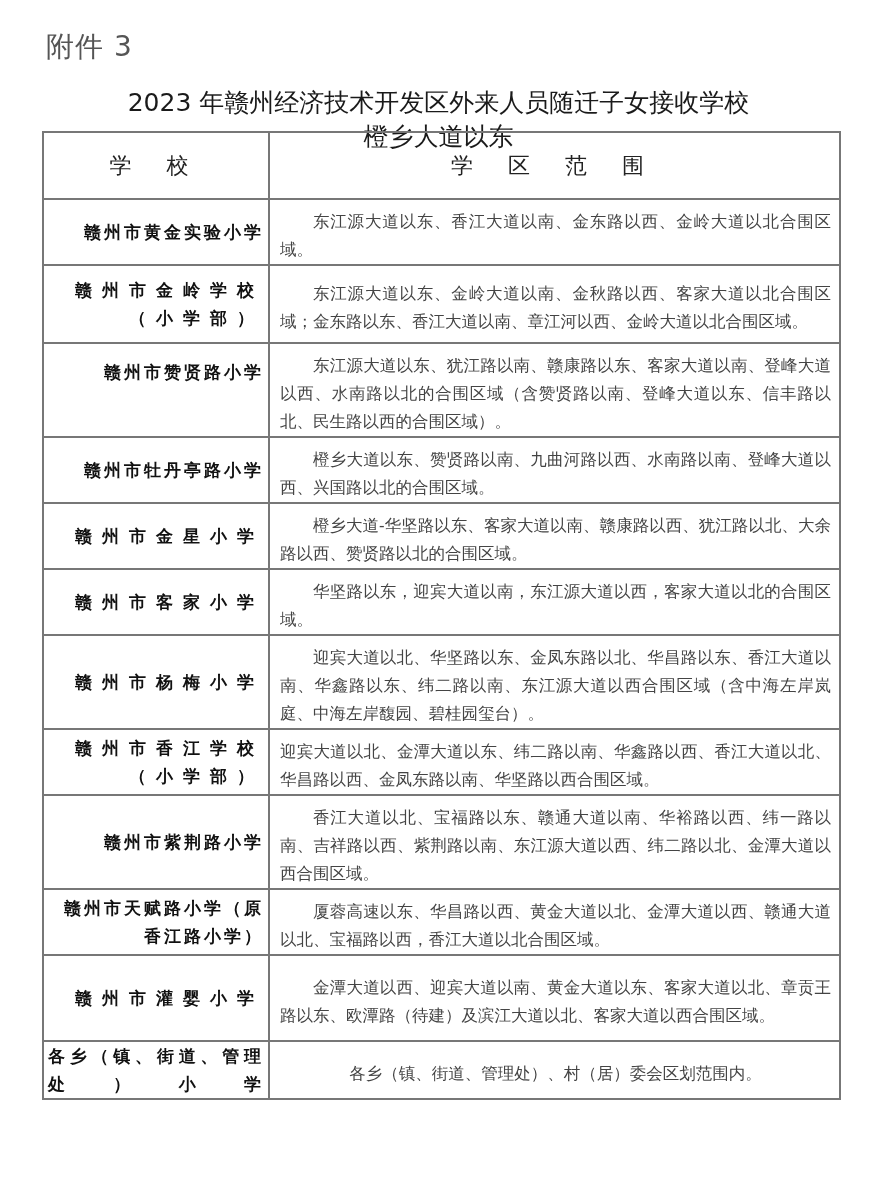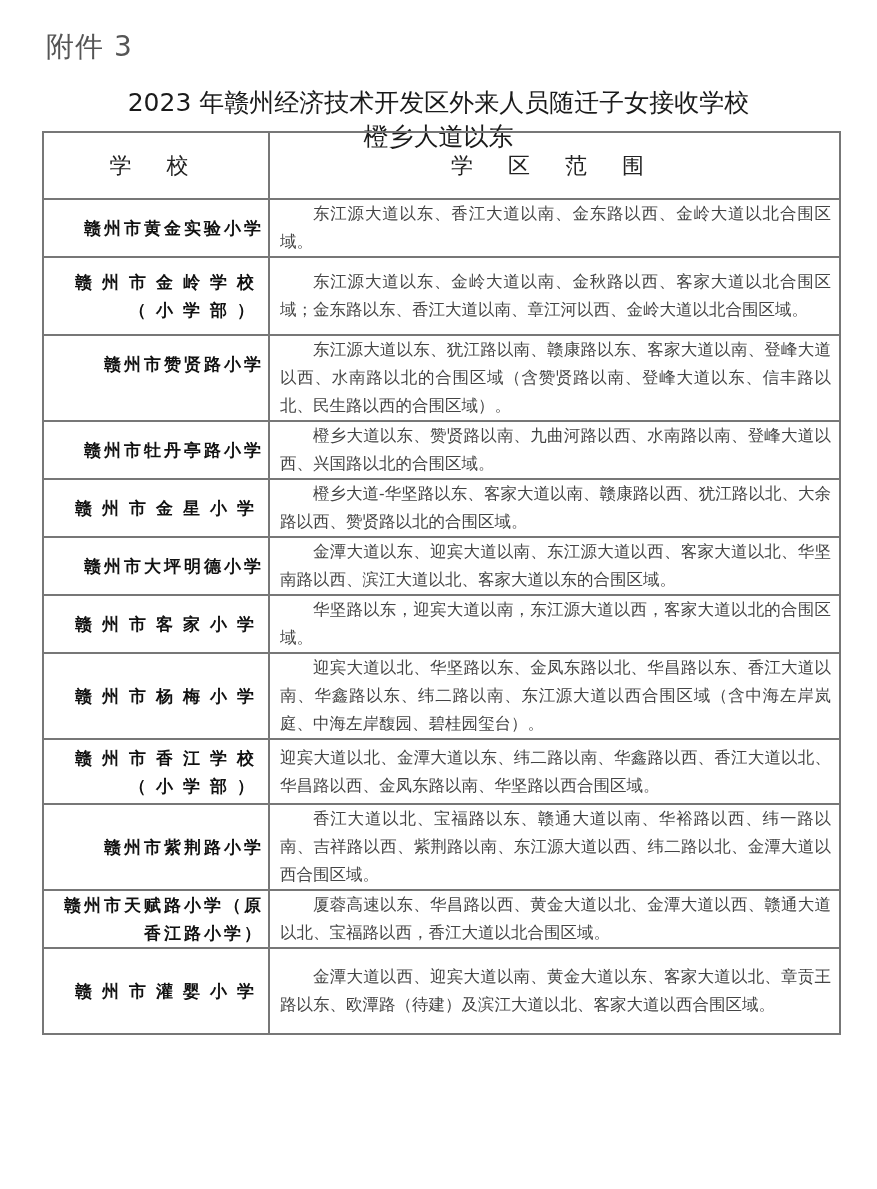--- a/index.html
+++ b/index.html
@@ -12,21 +12,21 @@
   .t1 { top:62px; }
   .t2 { top:96px; }
   table { position:absolute; left:42px; top:131px; width:797px; border-collapse:collapse;
           table-layout:fixed; }
   td, th { border:2px solid #777; padding:5px; vertical-align:middle; }
   col.c1 { width:226px; } col.c2 { width:571px; }
   th { height:55px; font-size:22px; font-weight:normal; color:#222; letter-spacing:14px; }
   td.school { font-weight:bold; font-size:17px; color:#111; text-align:right;
               line-height:28px; padding:0 4px; letter-spacing:3px; }
   td.school.wide { letter-spacing:10px; }
-  td.area { font-size:16.5px; color:#444; line-height:28px; padding:0 8px 0 10px;
+  td.area { font-size:16.5px; color:#444; line-height:28px; padding:8px 8px 0 10px;
             text-align:justify; }
   td.area .p { text-indent:2em; display:block; }
   td.area.noindent .p { text-indent:0; }
   td.area.center .p { text-align:center; text-indent:0; }
 </style>
 </head>
 <body>
 
 <div class="attach">附件 3</div>
 <div class="title t1">2023 年赣州经济技术开发区外来人员随迁子女接收学校</div>
@@ -66,26 +66,20 @@
           <span class="p">橙乡大道以东、赞贤路以南、九曲河路以西、水南路以南、登峰大道以西、兴国路以北的合围区域。</span>
         </td>
   </tr>
   <tr style="height:57px">
     <td class="school wide">赣州市金星小学</td>
     <td class="area">
           <span class="p">橙乡大道-华坚路以东、客家大道以南、赣康路以西、犹江路以北、大余路以西、赞贤路以北的合围区域。</span>
         </td>
   </tr>
   <tr style="height:57px">
-    <td class="school">赣州市大坪明德小学</td>
-    <td class="area">
-          <span class="p">金潭大道以东、迎宾大道以南、东江源大道以西、客家大道以北、华坚南路以西、滨江大道以北、客家大道以东的合围区域。</span>
-        </td>
-  </tr>
-  <tr style="height:57px">
     <td class="school wide">赣州市客家小学</td>
     <td class="area">
           <span class="p">华坚路以东，迎宾大道以南，东江源大道以西，客家大道以北的合围区域。</span>
         </td>
   </tr>
   <tr style="height:86px">
     <td class="school wide">赣州市杨梅小学</td>
     <td class="area">
           <span class="p">迎宾大道以北、华坚路以东、金凤东路以北、华昌路以东、香江大道以南、华鑫路以东、纬二路以南、东江源大道以西合围区域（含中海左岸岚庭、中海左岸馥园、碧桂园玺台）。</span>
         </td>
@@ -107,14 +101,20 @@
     <td class="area">
           <span class="p">厦蓉高速以东、华昌路以西、黄金大道以北、金潭大道以西、赣通大道以北、宝福路以西，香江大道以北合围区域。</span>
         </td>
   </tr>
   <tr style="height:86px">
     <td class="school wide">赣州市灌婴小学</td>
     <td class="area">
           <span class="p">金潭大道以西、迎宾大道以南、黄金大道以东、客家大道以北、章贡王路以东、欧潭路（待建）及滨江大道以北、客家大道以西合围区域。</span>
         </td>
   </tr>
+  <tr style="height:58px">
+    <td class="school" style="text-align:justify;text-align-last:justify">各乡（镇、街道、管理处）小学</td>
+    <td class="area center">
+          <span class="p">各乡（镇、街道、管理处）、村（居）委会区划范围内。</span>
+        </td>
+  </tr>
 </tbody>
   </table>
 
 </body></html>

